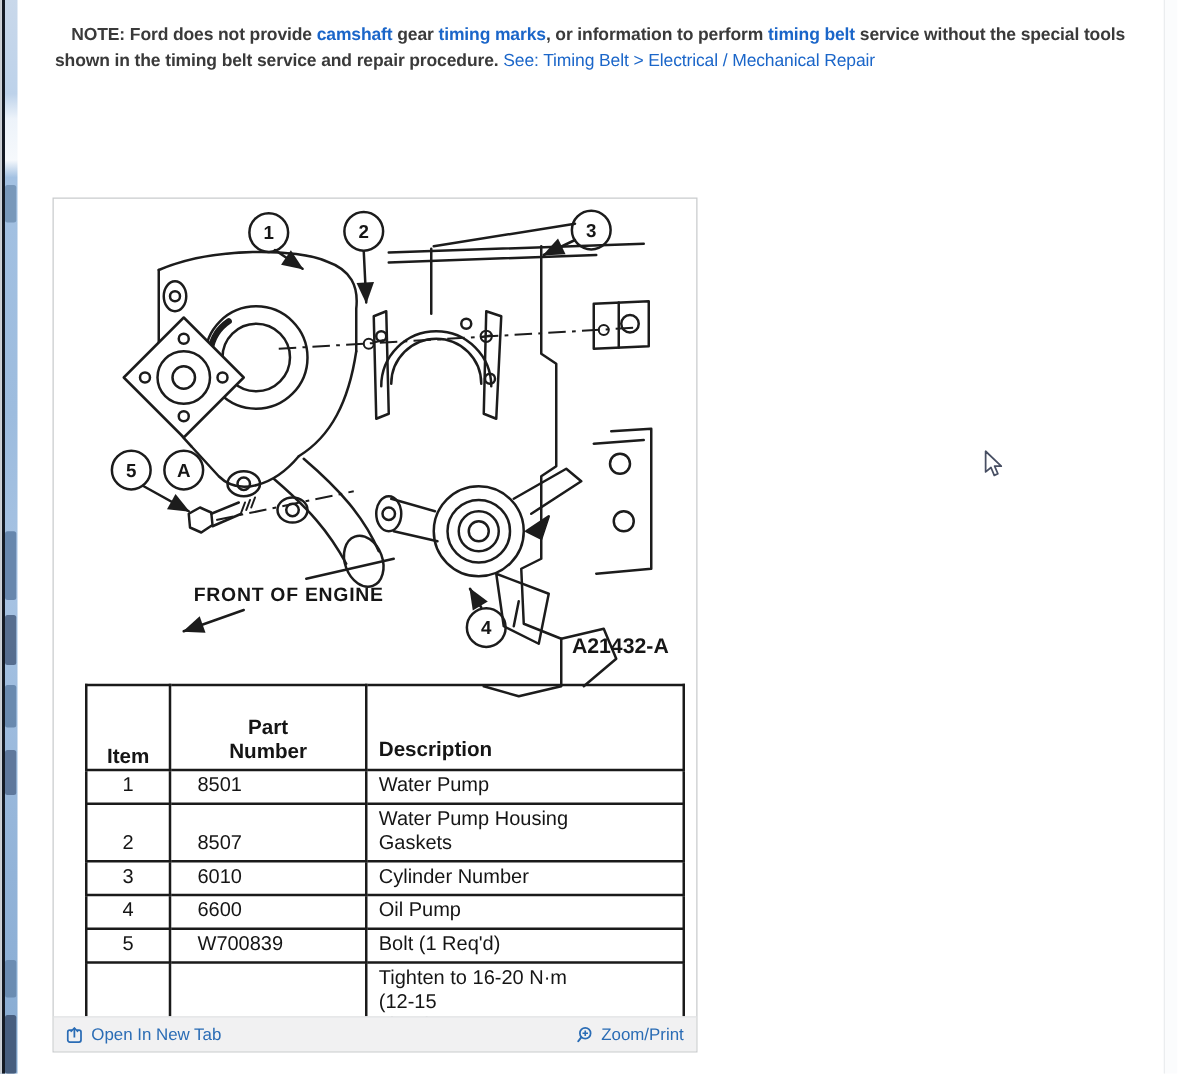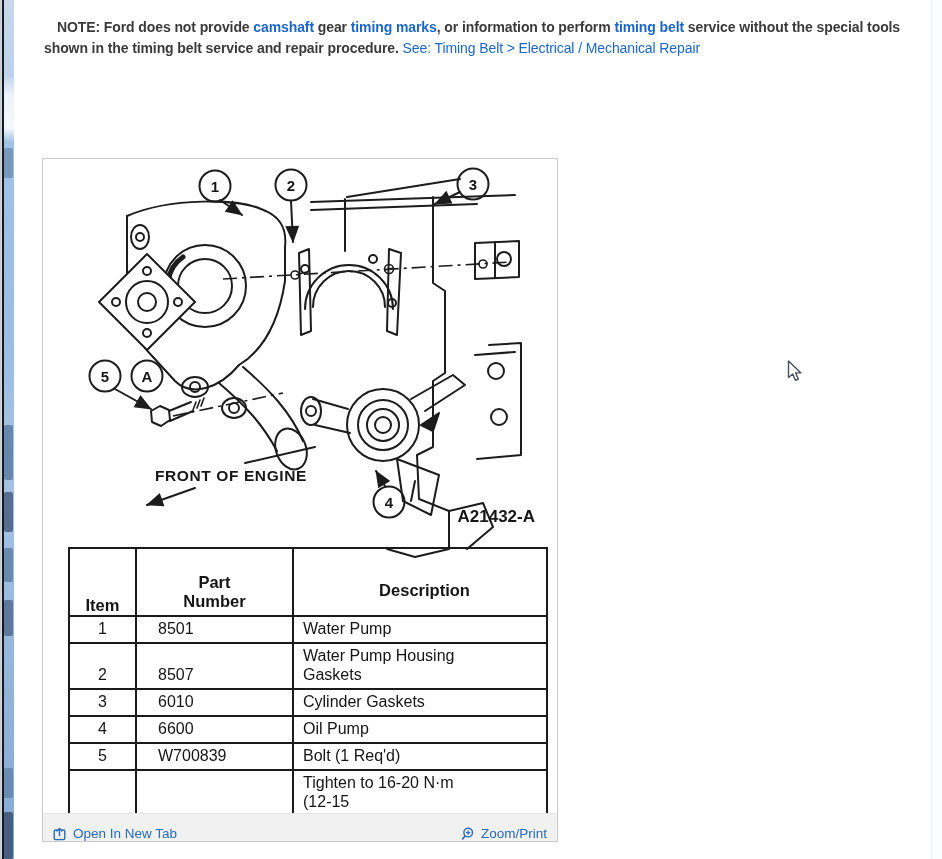--- a/index.html
+++ b/index.html
@@ -40,36 +40,36 @@
 
   
   .parts { position:absolute; left:25px; top:388px; width:478px;
     border-collapse:collapse; table-layout:fixed; color:#151515;
     font-size:16px; line-height:19px; }
   .parts th, .parts td { border:2px solid #1a1a1a; vertical-align:bottom; padding:2px 0 4px 0; }
   .parts col.c-item { width:67px; } .parts col.c-part { width:157px; } .parts col.c-desc { width:254px; }
   .parts th { font-weight:700; font-size:16.5px; }
   .parts th.h-item { text-align:center; padding-bottom:0; }
   .parts th.h-part { text-align:center; white-space:pre-line; vertical-align:middle; padding-top:24px; }
-  .parts th.h-desc { text-align:center; padding-left:9px; padding-bottom:15px; }
+  .parts th.h-desc { text-align:left; padding-left:9px; padding-bottom:5px; }
   .parts td.t-item { text-align:center; }
   .parts td.t-part { padding-left:21px; }
   .parts td.t-desc { padding-left:9px; padding-right:66px; white-space:pre-line; }
   .parts thead tr { height:57px; }
   .parts tbody tr:nth-child(1) { height:27px; }
   .parts tbody tr:nth-child(2) { height:46px; }
   .parts tbody tr:nth-child(3) { height:27px; }
   .parts tbody tr:nth-child(4) { height:27px; }
   .parts tbody tr:nth-child(5) { height:27px; }
   .parts tbody tr:nth-child(6) { height:47px; }
 
   
   .fig-footer { position:absolute; left:0; right:0; bottom:0; height:28px;
     background:#f1f1f2; border-top:1px solid #e2e3e5;
-    display:flex; align-items:flex-end; justify-content:space-between; padding:0 10px; }
+    display:flex; align-items:center; justify-content:space-between; padding:0 10px; }
   .flink { display:inline-flex; align-items:center; gap:6px; color:#2a6cb5;
     font-size:13.5px; text-decoration:none; cursor:pointer; }
   .flink svg { display:block; }
 
   
   .cursor { position:absolute; left:787px; top:360px; pointer-events:none; }
 </style>
 </head>
 <body>
 
@@ -236,21 +236,21 @@
         </tr>
         <tr>
           <td class="t-item">2</td>
           <td class="t-part">8507</td>
           <td class="t-desc">Water Pump Housing
 Gaskets</td>
         </tr>
         <tr>
           <td class="t-item">3</td>
           <td class="t-part">6010</td>
-          <td class="t-desc">Cylinder Gaskets</td>
+          <td class="t-desc">Cylinder Number</td>
         </tr>
         <tr>
           <td class="t-item">4</td>
           <td class="t-part">6600</td>
           <td class="t-desc">Oil Pump</td>
         </tr>
         <tr>
           <td class="t-item">5</td>
           <td class="t-part">W700839</td>
           <td class="t-desc">Bolt (1 Req'd)</td>

